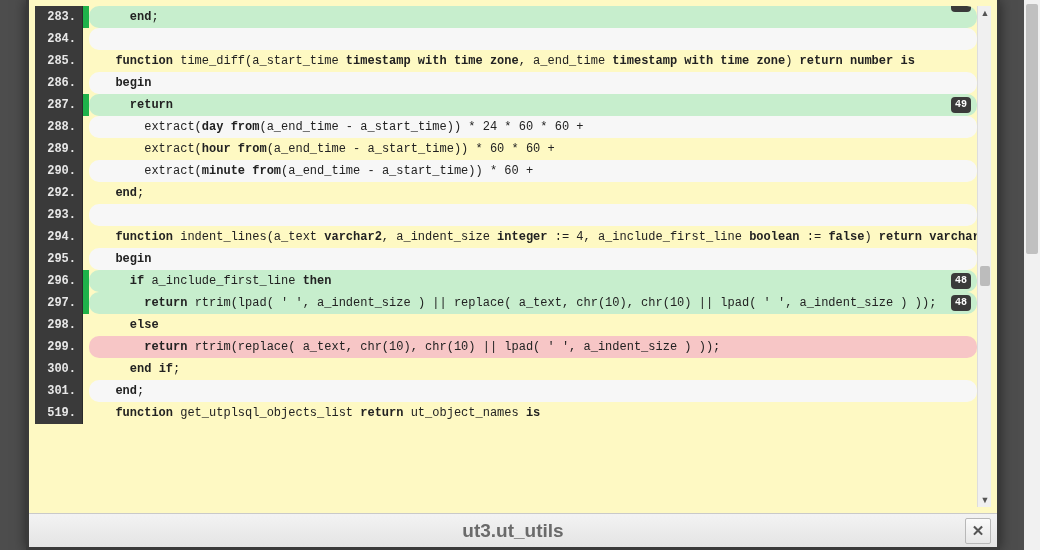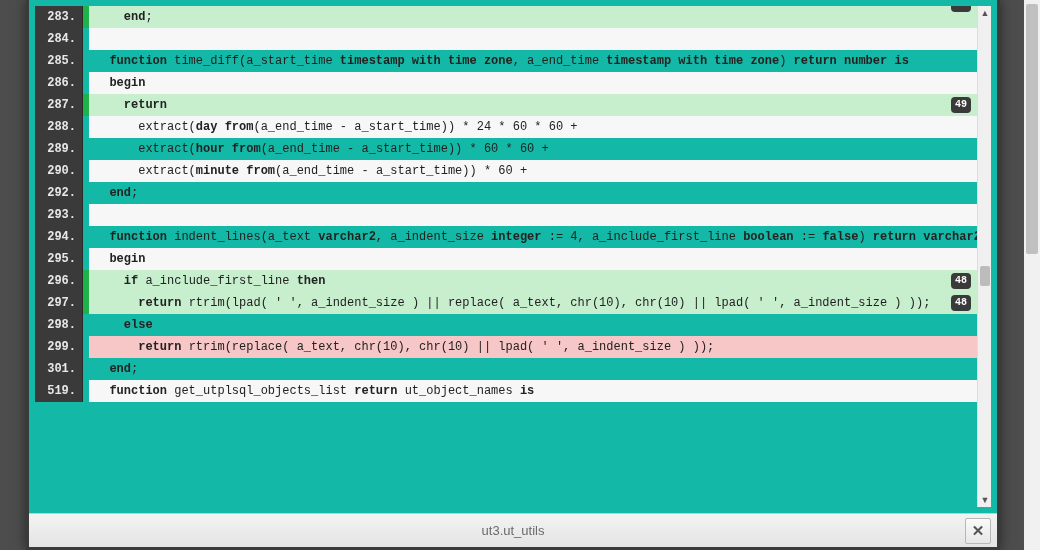--- a/index.html
+++ b/index.html
@@ -1,38 +1,38 @@
 <!DOCTYPE html>
 <html><head>
 <meta charset="utf-8">
 <style>
   * { box-sizing: border-box; margin: 0; padding: 0; }
   html, body { width: 1040px; height: 550px; overflow: hidden; background: #fff; font-family: sans-serif; }
   .browser-scroll { position: absolute; right: 0; top: 0; width: 16px; height: 550px; background: #f1f1f1; }
   .browser-scroll-thumb { position: absolute; left: 2px; width: 12px; background: #c0c0c0; border-radius: 2px; }
   .modal-overlay { position: absolute; left: 0; top: 0; width: 1026px; height: 550px; background: #4d4d4d; }
   .modal { position: absolute; left: 26px; top: 0; width: 974px; height: 550px; background: #fff; border: 3px solid #3a3a3a; border-top: none; box-shadow: 0 0 12px rgba(0,0,0,.5); }
-  .modal-body { position: absolute; left: 0; top: 0; right: 0; bottom: 34px; background: #14b8a6; padding: 6px; }
+  .modal-body { position: absolute; left: 0; top: 0; right: 0; bottom: 34px; background: #fef9c3; padding: 6px; }
   .code-area { position: relative; width: 100%; height: 100%; overflow: hidden; }
   .sb-v { position: absolute; right: 0; top: 0; bottom: 0; width: 14px; background: #f0f0f0; border-left: 1px solid #ddd; }
   .sb-v .arrow { position: absolute; left: 0; width: 14px; height: 14px; font-size: 9px; line-height: 14px; text-align: center; color: #555; }
   .sb-v .thumb { position: absolute; left: 2px; width: 10px; background: #bcbcbc; border-radius: 2px; }
   .rows { position: absolute; left: 0; top: 0; right: 14px; bottom: 0; }
   .row { display: flex; height: 22px; line-height: 22px; font-family: "Consolas","Courier New",monospace; font-size: 12px; }
   .row:nth-child(even) .code { background: #f7f7f7; }
   .ln { width: 48px; text-align: right; padding-right: 6px; background: #3a3a3a; color: #e8e8e8; font-weight: bold; border-right: 1px solid #2a2a2a; }
   .cov { width: 6px; }
   .cov.g { background: #1fb24a; }
-  .code { flex: 1; padding-left: 6px; white-space: pre; color: #222; position: relative; overflow: hidden; }
+  .code { flex: 1; padding-left: 12px; white-space: pre; color: #222; position: relative; overflow: hidden; border-radius: 10px; }
   .code.hl-g { background: #c7eecd !important; }
   .code.hl-r { background: #f7c6c6 !important; }
   .kw { font-weight: bold; }
   .badge { position: absolute; right: 6px; top: 3px; height: 16px; min-width: 20px; padding: 0 4px; border-radius: 4px; background: #3a3a3a; color: #fff; font-size: 10px; font-weight: bold; line-height: 16px; text-align: left; }
   .modal-footer { position: absolute; left: 0; right: 0; bottom: 0; height: 34px; background: linear-gradient(#f3f3f3,#e4e4e4); border-top: 1px solid #c9c9c9; display: flex; align-items: center; }
-  .footer-title { flex: 1; text-align: center; font-size: 13px; font-weight: normal; color: #6a6a6a; margin-left: 32px; }
+  .footer-title { flex: 1; text-align: center; font-size: 19px; font-weight: bold; color: #6a6a6a; margin-left: 32px; }
   .close-btn { width: 26px; height: 26px; margin-right: 6px; border: 1px solid #b8b8b8; background: linear-gradient(#fafafa,#e7e7e7); color: #555; font-size: 15px; font-weight: bold; line-height: 24px; text-align: center; cursor: pointer; border-radius: 2px; }
 </style>
 </head>
 <body>
 
 <div class="modal-overlay">
   <div class="modal">
     <div class="modal-body">
       <div class="code-area">
         <div class="rows" id="rows">
@@ -110,20 +110,25 @@
               <div class="ln">298.</div>
               <div class="cov"></div>
               <div class="code"><span>    </span><span class="kw">else</span></div>
             </div>
             <div class="row">
               <div class="ln">299.</div>
               <div class="cov"></div>
               <div class="code hl-r"><span>      </span><span class="kw">return</span><span> rtrim(replace( a_text, chr(10), chr(10) || lpad( ' ', a_indent_size ) ));</span></div>
             </div>
             <div class="row">
+              <div class="ln">300.</div>
+              <div class="cov"></div>
+              <div class="code"><span>    </span><span class="kw">end</span><span> </span><span class="kw">if</span><span>;</span></div>
+            </div>
+            <div class="row">
               <div class="ln">301.</div>
               <div class="cov"></div>
               <div class="code"><span>  </span><span class="kw">end</span><span>;</span></div>
             </div>
             <div class="row">
               <div class="ln">519.</div>
               <div class="cov"></div>
               <div class="code"><span>  </span><span class="kw">function</span><span> get_utplsql_objects_list </span><span class="kw">return</span><span> ut_object_names </span><span class="kw">is</span></div>
             </div>
           </div>

